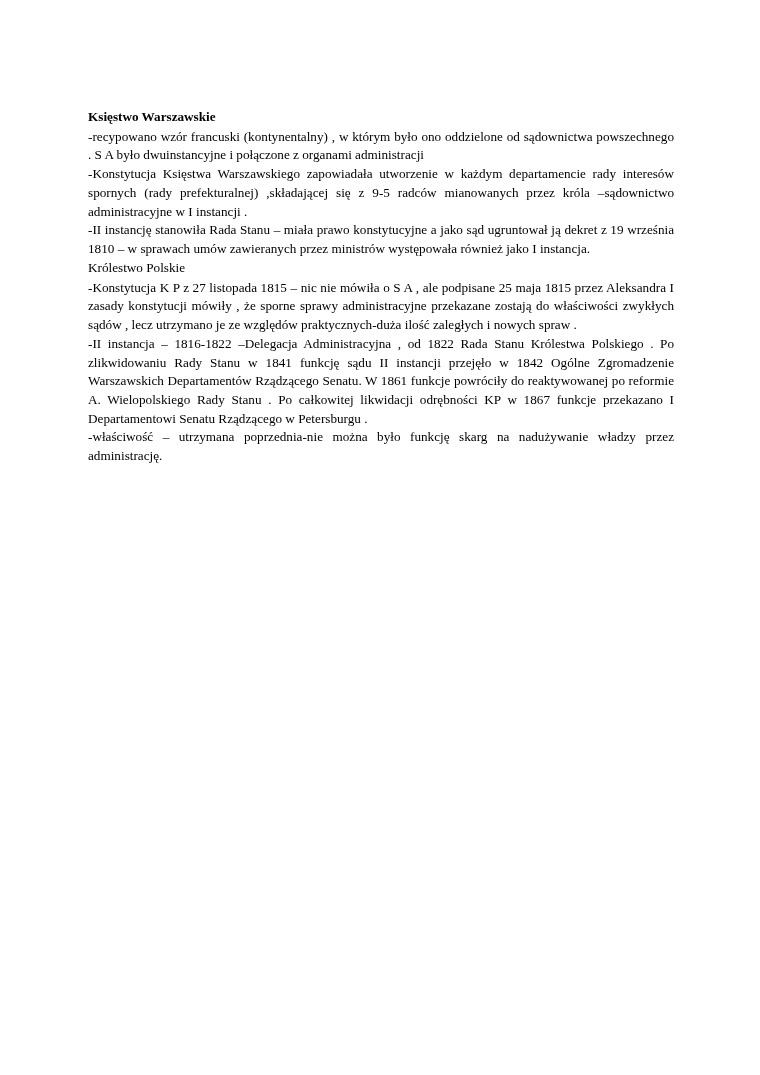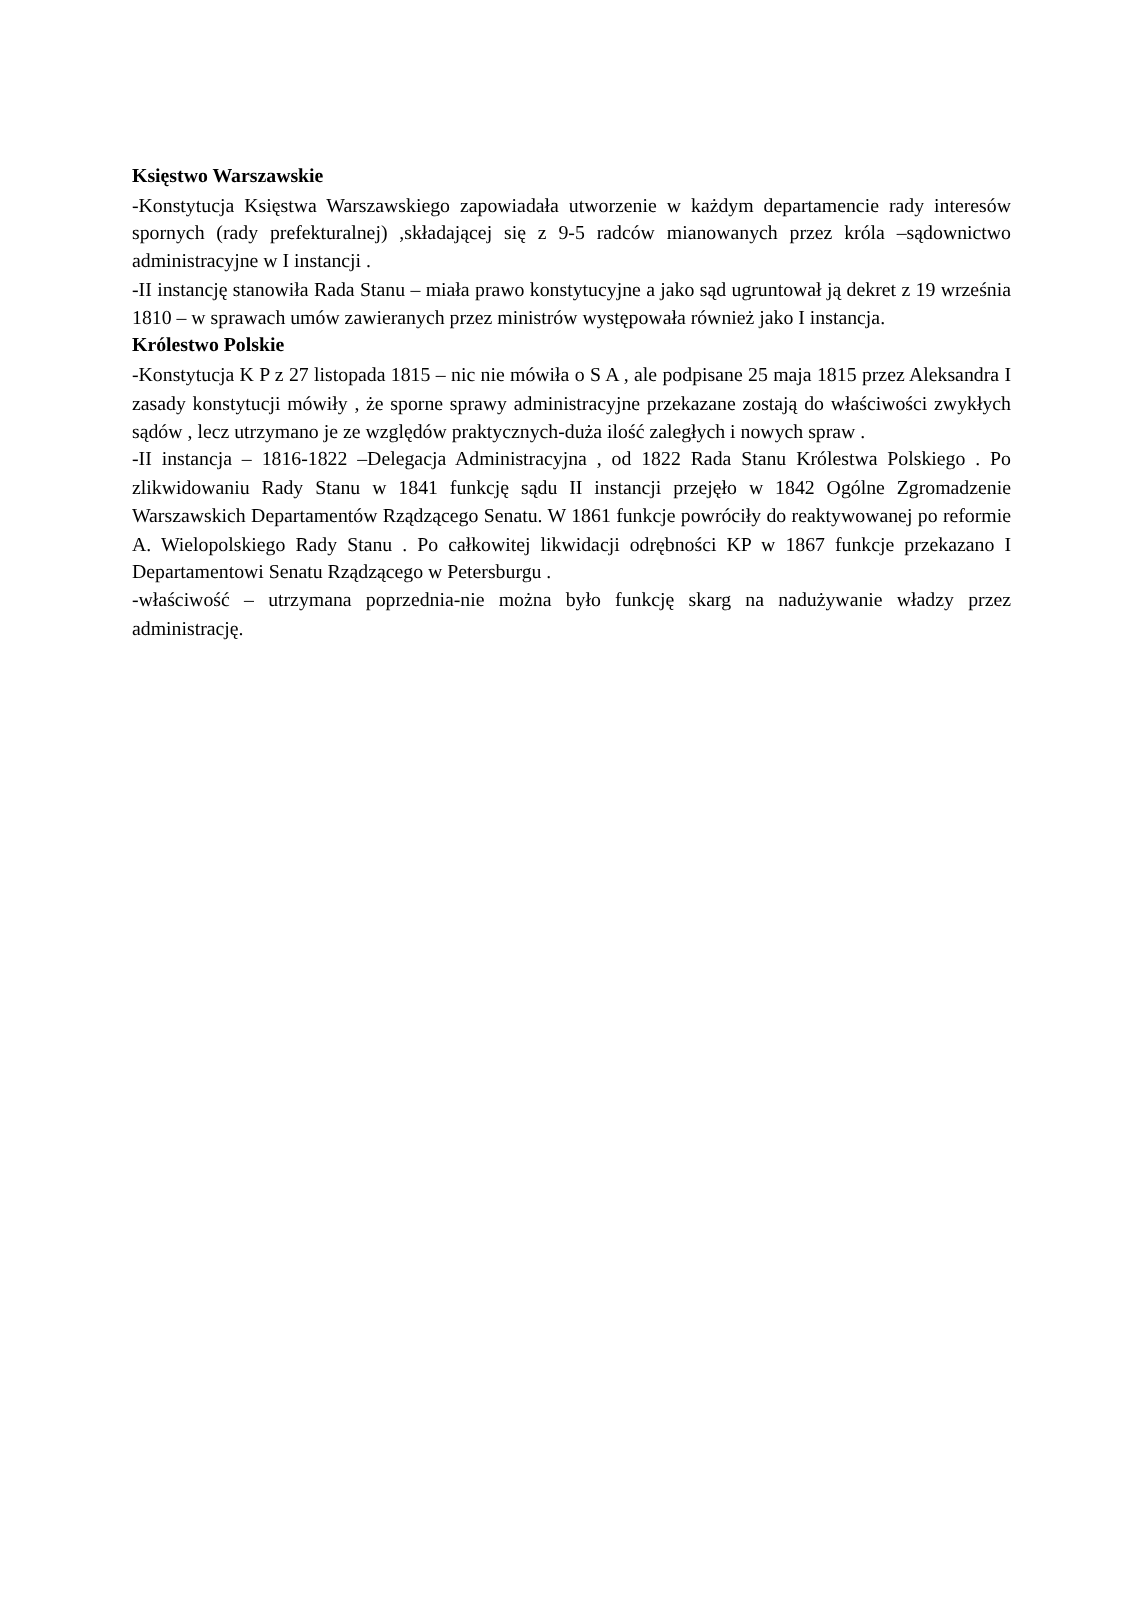--- a/index.html
+++ b/index.html
@@ -31,32 +31,33 @@
     font-weight: bold;
     margin: 0 0 1px 0;
     text-align: left;
   }
   .para {
     margin: 0;
     text-align: justify;
     text-justify: inter-word;
   }
   .heading-2 {
-    font-weight: bold;
+    font-weight: normal;
     margin: 0 0 1px 0;
     text-align: left;
   }
 </style>
 </head>
 <body>
 
 <div class="page">
   <div class="doc-body">
 
     <div class="heading">Księstwo Warszawskie</div>
+    <p class="para">-recypowano wzór francuski (kontynentalny) , w którym było ono oddzielone od sądownictwa powszechnego . S A było dwuinstancyjne i połączone z organami administracji</p>
     <p class="para">-Konstytucja Księstwa Warszawskiego zapowiadała utworzenie w każdym departamencie rady interesów spornych (rady prefekturalnej) ,składającej się z 9-5 radców mianowanych przez króla –sądownictwo administracyjne w I instancji .</p>
     <p class="para">-II instancję stanowiła Rada Stanu – miała prawo konstytucyjne a jako sąd ugruntował ją dekret z 19 września 1810 – w sprawach umów zawieranych przez ministrów występowała również jako I instancja.</p>
 
     <div class="heading-2">Królestwo Polskie</div>
     <p class="para">-Konstytucja K P z 27 listopada 1815 – nic nie mówiła o S A , ale podpisane 25 maja 1815 przez Aleksandra I zasady konstytucji mówiły , że sporne sprawy administracyjne przekazane zostają do właściwości zwykłych sądów , lecz utrzymano je ze względów praktycznych-duża ilość zaległych i nowych spraw .</p>
     <p class="para">-II instancja – 1816-1822 –Delegacja Administracyjna , od 1822 Rada Stanu Królestwa Polskiego . Po zlikwidowaniu Rady Stanu w 1841 funkcję sądu II instancji przejęło w 1842 Ogólne Zgromadzenie Warszawskich Departamentów Rządzącego Senatu. W 1861 funkcje powróciły do reaktywowanej po reformie A. Wielopolskiego  Rady Stanu . Po całkowitej likwidacji odrębności KP w 1867 funkcje przekazano I Departamentowi Senatu Rządzącego w Petersburgu .</p>
     <p class="para">-właściwość – utrzymana poprzednia-nie można było funkcję skarg na nadużywanie władzy przez administrację.</p>
 
   </div>
 </div>

